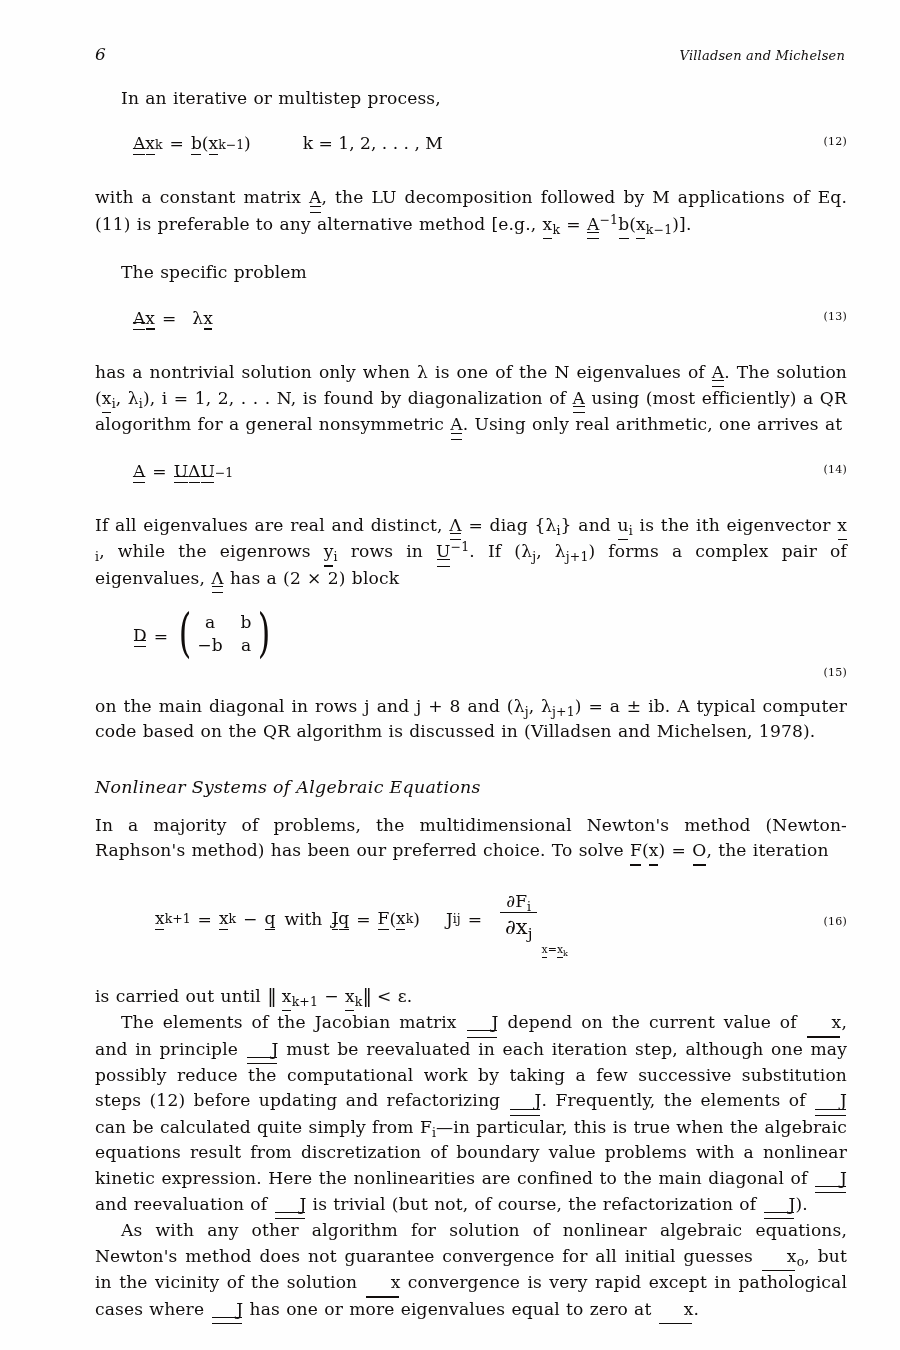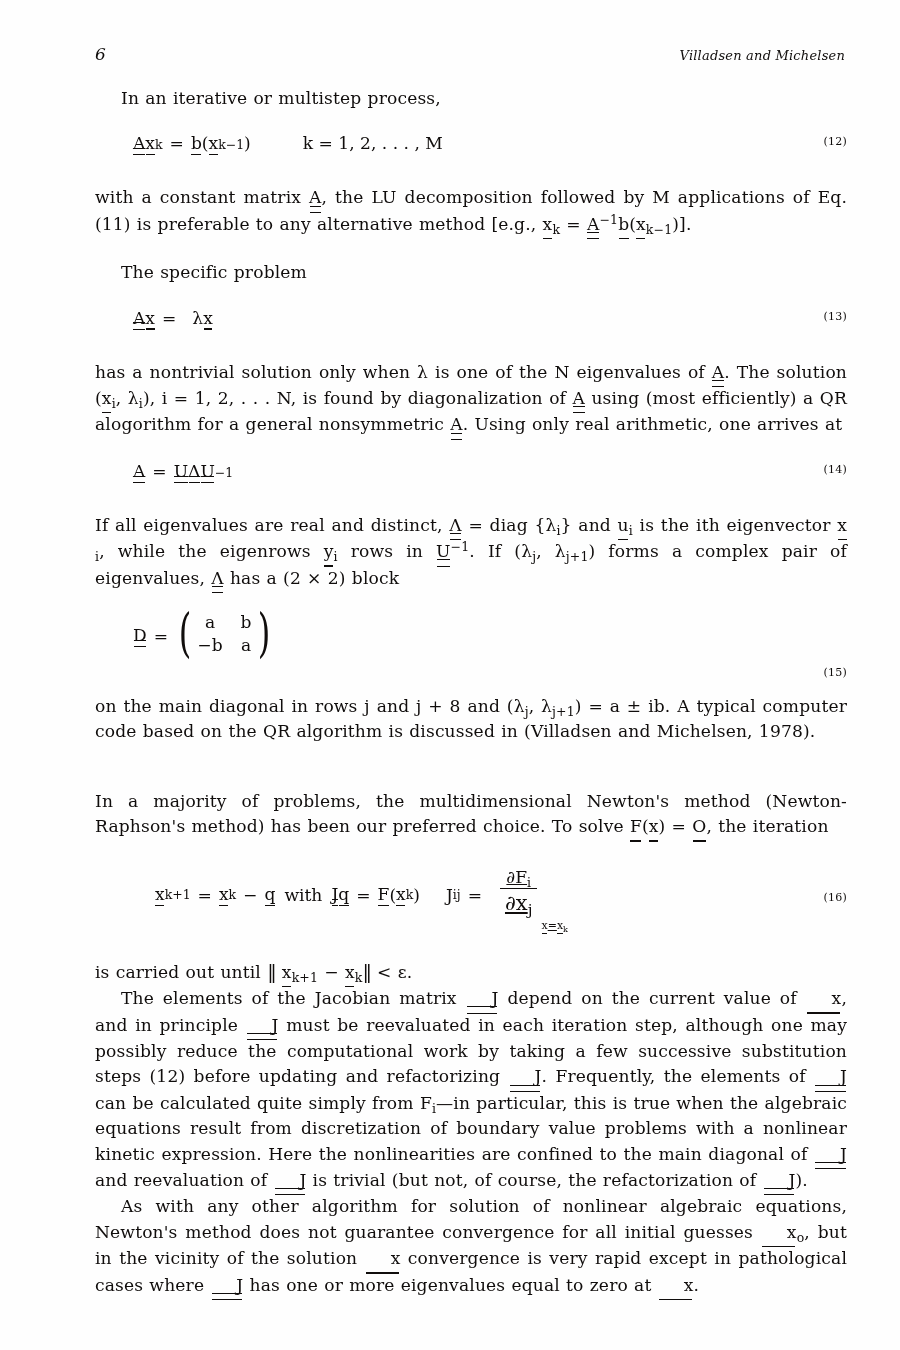--- a/index.html
+++ b/index.html
@@ -183,21 +183,20 @@
     align-self: flex-end;
     font-size: 11px;
     position: relative;
     top: 14px;
     left: 2px;
     white-space: nowrap;
   }
   .frac-group {
     display: inline-flex;
     align-items: center;
-    text-decoration: underline;
   }
 
   .norm { font-size: 19px; letter-spacing: -1px; }
 </style>
 </head>
 <body>
 
 <div class="page">
 
   <div class="runhead">
@@ -291,20 +290,21 @@
       </div>
       <span class="eqnum" style="top:16px;margin-top:36px;">(15)</span>
     </div>
 
     <div class="gap-m"></div>
 
     <p class="para noindent"><span>on the main diagonal in rows j and j + 8 and (λ</span><sub>j</sub><span>, λ</span><sub>j+1</sub><span>) = a ± ib.  A typical computer code based on the QR algorithm is discussed in (Villadsen and Michelsen, 1978).</span></p>
 
     <div class="gap-l"></div>
 
+    <h2 class="section">Nonlinear Systems of Algebraic Equations</h2>
 
     <div class="gap-s"></div>
 
     <p class="para noindent"><span>In a majority of problems, the multidimensional Newton's method (Newton-Raphson's method) has been our preferred choice.  To solve </span><span class="vec">F</span><span>(</span><span class="vec">x</span><span>) = </span><span class="vec">O</span><span>, the iteration</span></p>
 
     <div class="gap-l"></div>
 
     <div class="eqrow" style="min-height:66px;">
       <div class="eqbody" style="align-items:center;margin-left:60px;">
         <span class="vec">x</span>

